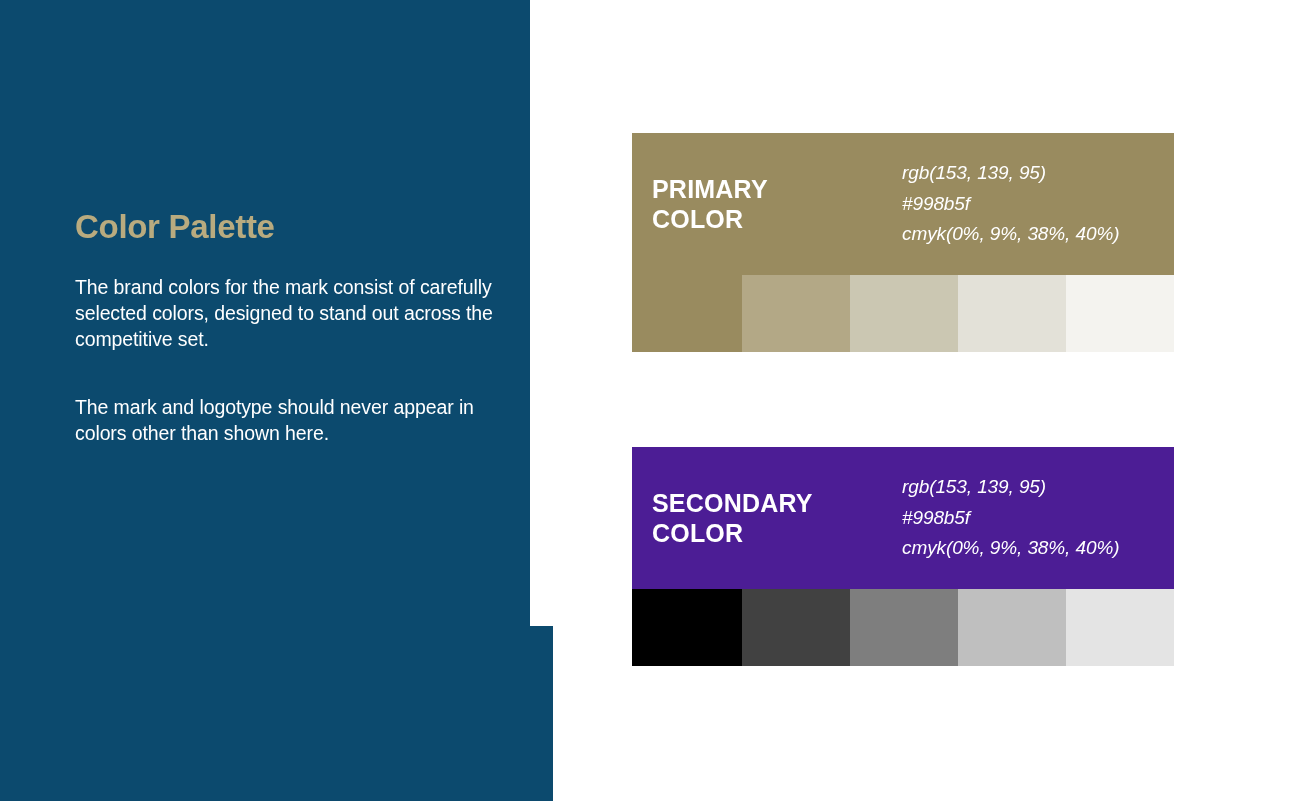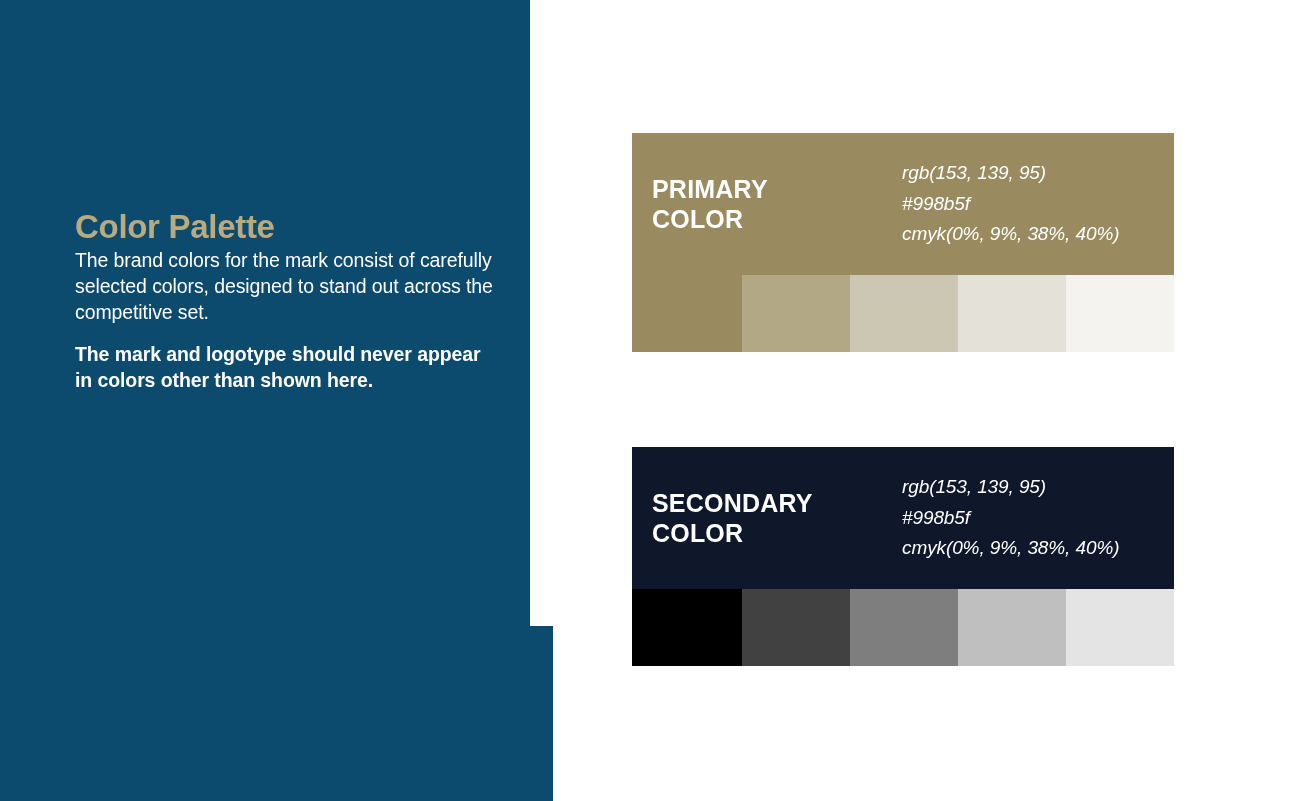--- a/index.html
+++ b/index.html
@@ -28,27 +28,28 @@
     width:420px;
   }
   .slide-title {
     font-size:33px;
     font-weight:700;
     letter-spacing:-0.3px;
     color:#b9ab7f;
     line-height:1.2;
   }
   .body-block {
+    margin-top:27px;
     font-size:19.5px;
     line-height:1.34;
     color:#ffffff;
     font-weight:400;
     letter-spacing:-0.1px;
   }
-  .body-block + .body-block { margin-top:16px;font-weight:bold; }
+  .body-block + .body-block { margin-top:42px; }
 
   
   .right {
     position:absolute;
     left:530px; top:0;
     width:747px; height:626px;
     background:#ffffff;
   }
 
   .palette {
@@ -60,21 +61,21 @@
   .palette.secondary { top:447px; }
 
   .panel {
     position:relative;
     height:142px;
     display:flex;
     align-items:center;
     padding-left:20px;
   }
   .panel.gold  { background:#998b5f; }
-  .panel.black { background:#0f172a; }
+  .panel.black { background:#4c1d95; }
 
   .panel-label {
     width:215px;
     flex:0 0 215px;
     font-size:25px;
     font-weight:700;
     line-height:1.22;
     color:#ffffff;
     letter-spacing:0.2px;
     text-transform:uppercase;

